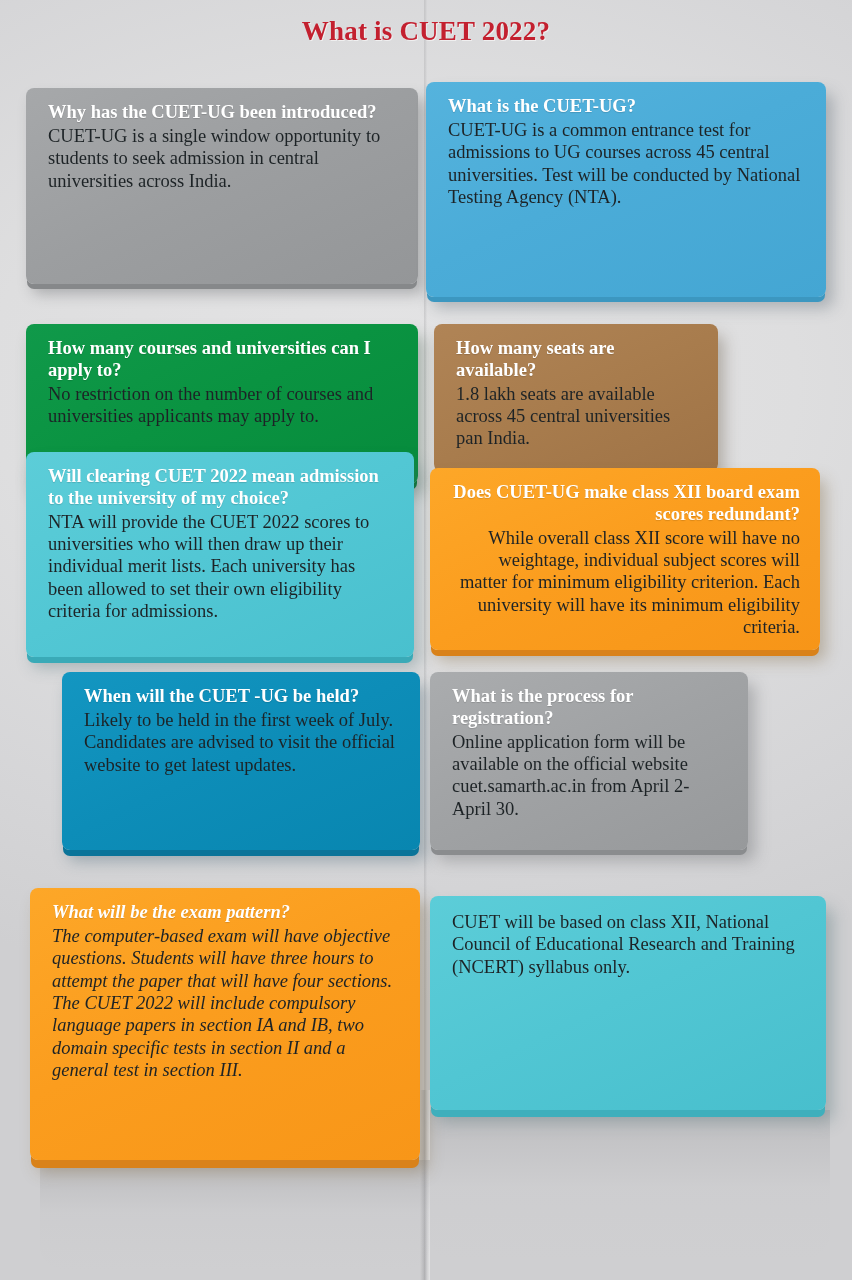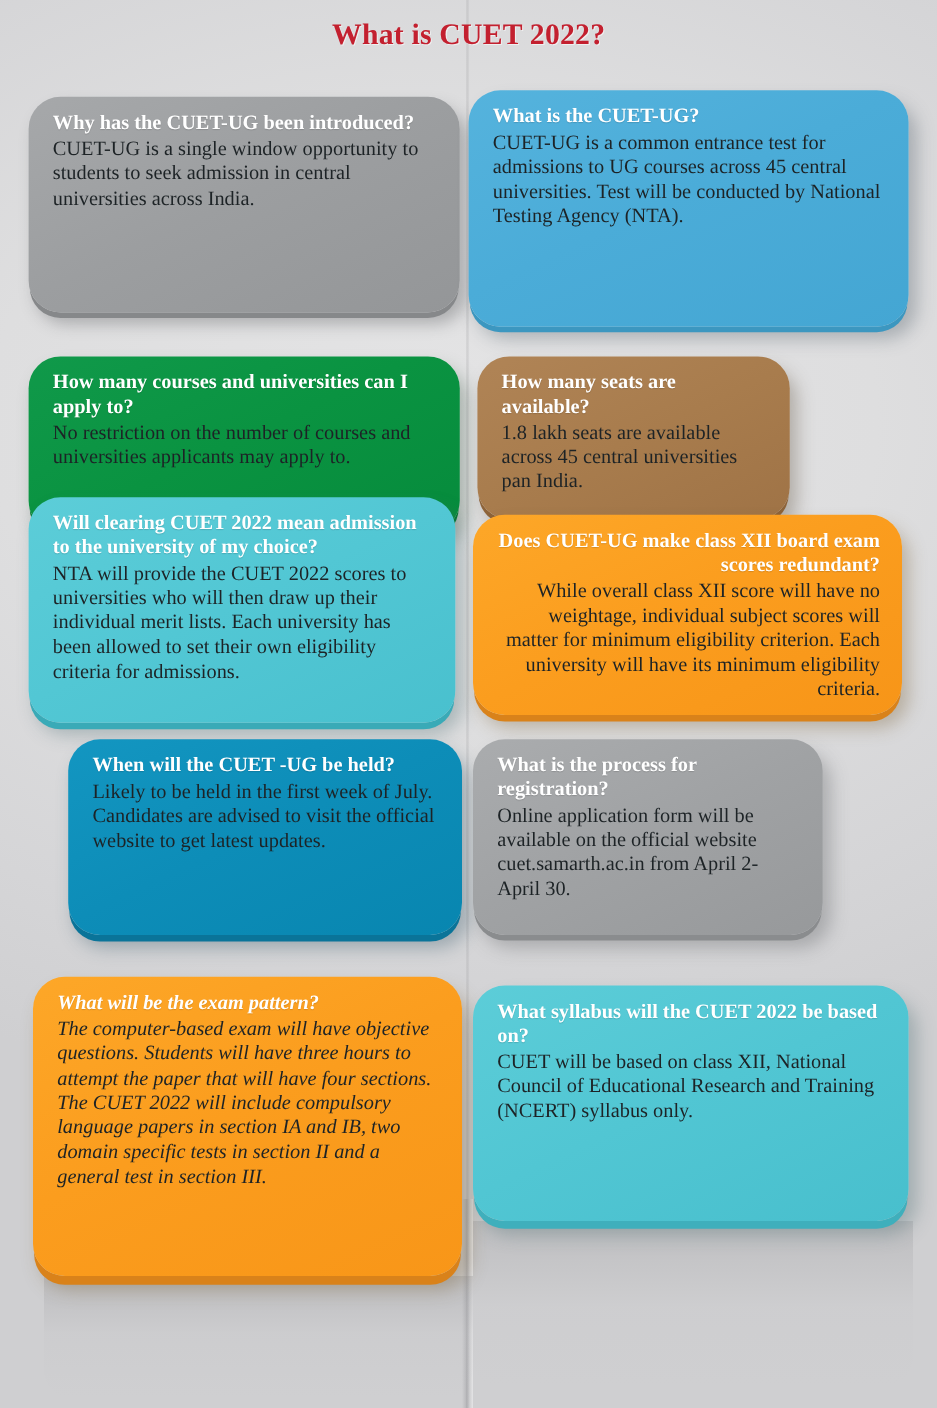--- a/index.html
+++ b/index.html
@@ -66,21 +66,21 @@
     font-weight: bold;
     letter-spacing: 0.2px;
     color: #c3202f;
     text-shadow: 1px 1px 0 rgba(255,255,255,0.55);
   }
 
   
   .card {
     position: absolute;
     box-sizing: border-box;
-    border-radius: 29px;
+    border-radius: 8px;
     padding: 14px 20px 12px 22px;
     overflow: hidden;
   }
   .card .q {
     font-weight: bold;
     color: #ffffff;
     display: block;
     line-height: 1.18;
     text-shadow: 0 1px 1px rgba(0,0,0,0.14);
   }
@@ -204,17 +204,16 @@
     <span class="q">What is the process for registration?</span>
     <span class="a">Online application form will be available on the official website cuet.samarth.ac.in from April 2-April 30.</span>
   </div>
 
   <div class="card c-orange2 fs-17" id="card-8">
     <span class="q">What will be the exam pattern?</span>
     <span class="a">The computer-based exam will have objective questions. Students will have three hours to attempt the paper that will have four sections. The CUET 2022 will include compulsory language papers in section IA and IB, two domain specific tests in section II and a general test in section III.</span>
   </div>
 
   <div class="card c-teal2 fs-17" id="card-9">
-    <span class="q">What syllabus will the CUET 2022 be based on?</span>
     <span class="a">CUET will be based on class XII, National Council of Educational Research and Training (NCERT) syllabus only.</span>
   </div>
 
 </div>
 
 </body></html>

